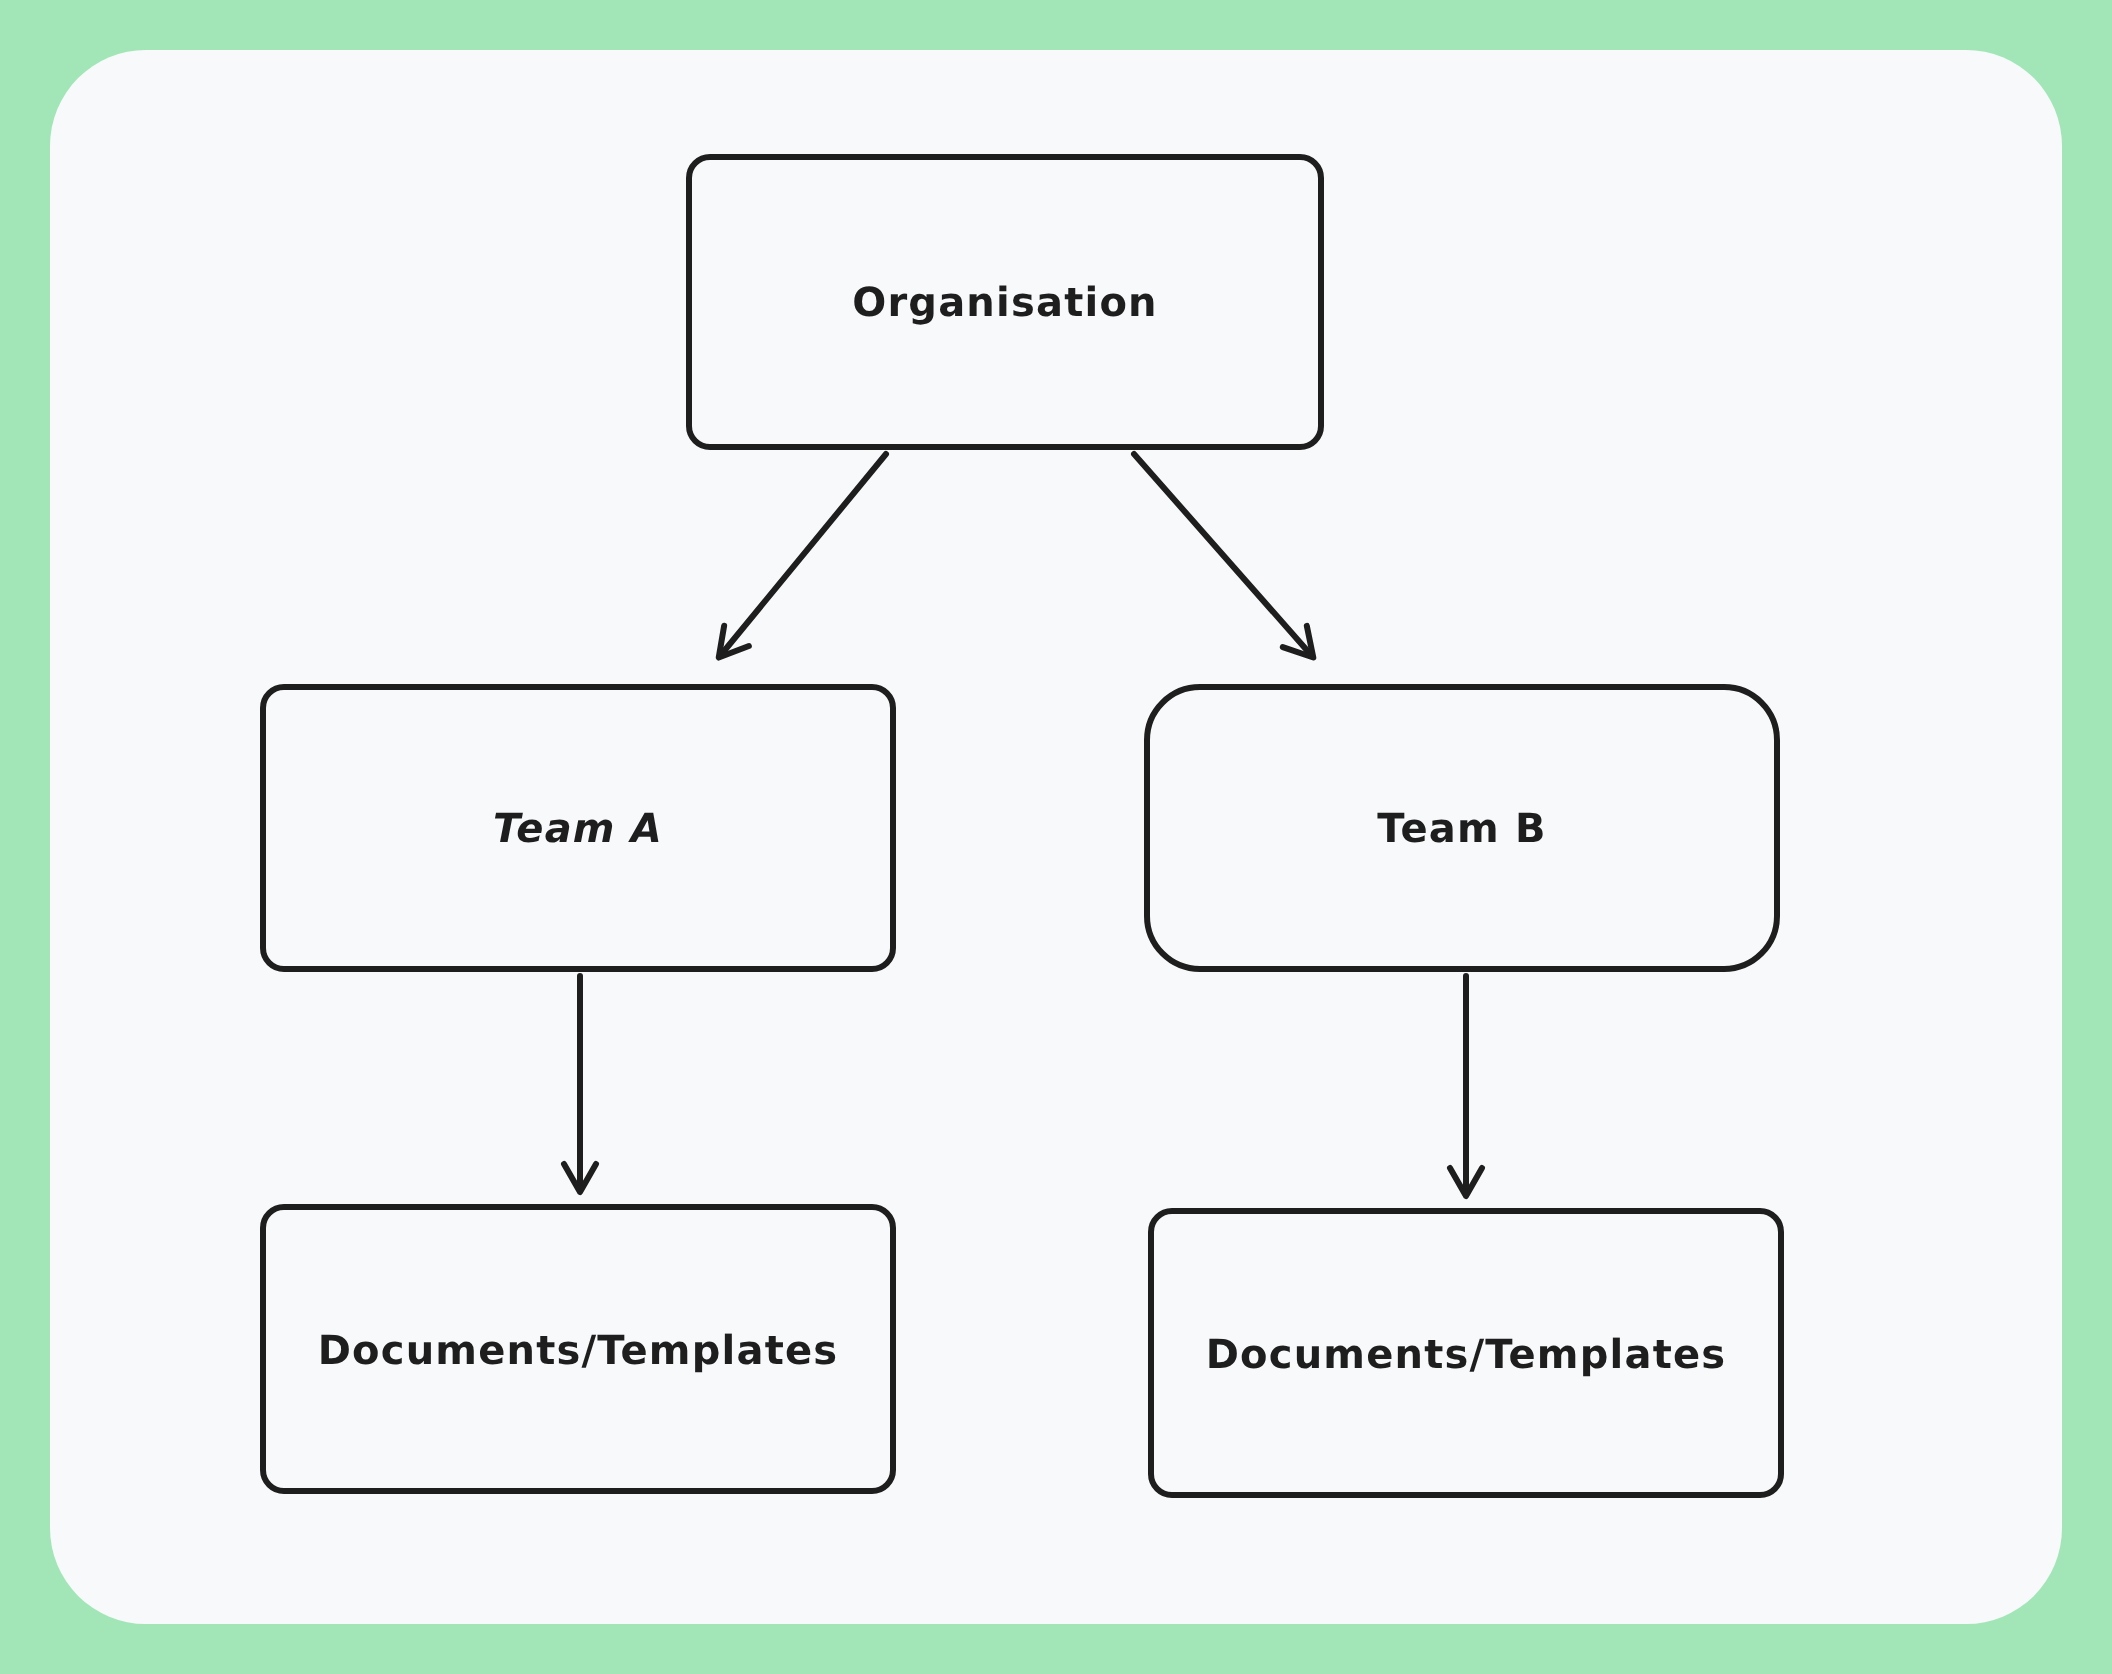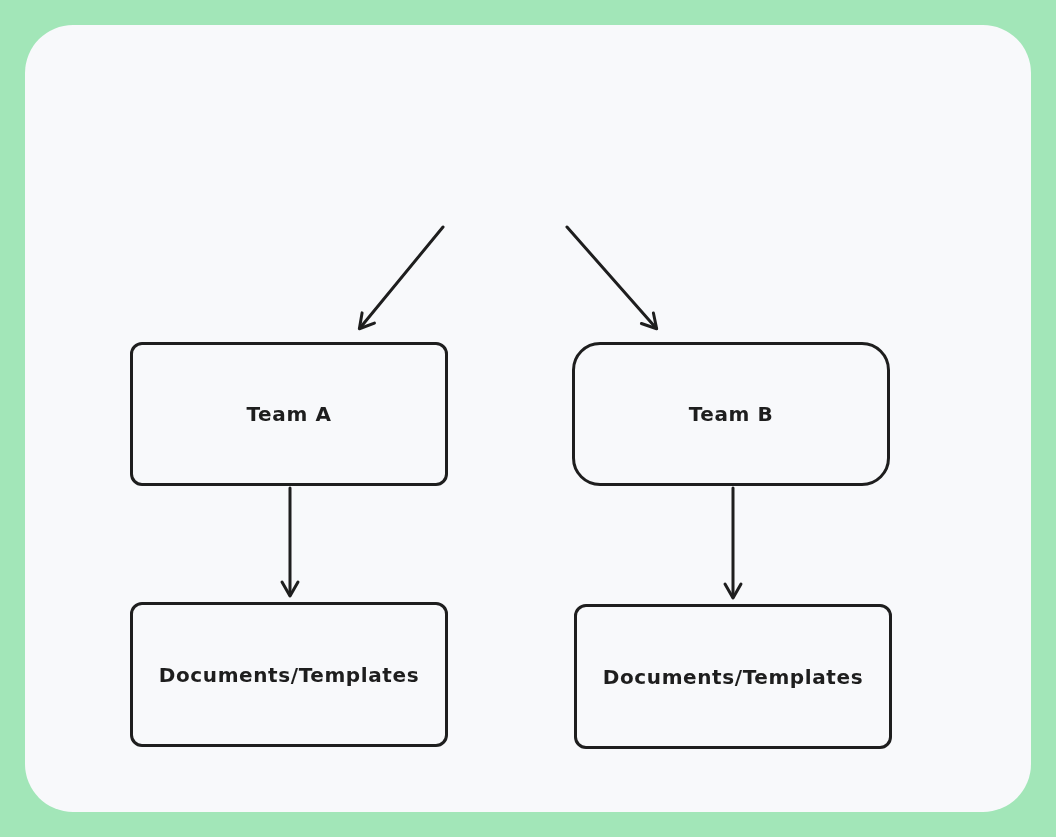--- a/index.html
+++ b/index.html
@@ -48,21 +48,21 @@
     cursor: default;
   }
   .node-label {
     font-size: 20px;
     font-weight: 700;
     letter-spacing: 0.6px;
     color: var(--stroke);
     white-space: nowrap;
   }
   .node-organisation { left: 343px; top: 77px;  width: 319px; height: 148px; }
-  .node-team-a       { left: 130px; top: 342px; width: 318px; height: 144px; }
+  .node-team-a       { left: 130px; top: 342px; width: 318px; height: 144px; font-style: italic; }
   .node-team-b       { left: 572px; top: 342px; width: 318px; height: 144px; }
   .node-docs-a       { left: 130px; top: 602px; width: 318px; height: 145px; }
   .node-docs-b       { left: 574px; top: 604px; width: 318px; height: 145px; }
 </style>
 </head>
 <body>
 
 <div class="frame">
   <div class="canvas">
 
@@ -71,20 +71,23 @@
         <marker id="ah" markerUnits="userSpaceOnUse" markerWidth="26" markerHeight="26" viewBox="0 0 26 26" refX="19" refY="13" orient="auto">
           <path d="M6 5 L20 13 L6 21" fill="none" stroke="#1e1e1e" stroke-width="3" stroke-linecap="round" stroke-linejoin="round"></path>
         </marker>
       </defs>
       <line x1="443" y1="227" x2="360" y2="328" stroke="#1e1e1e" stroke-width="3" stroke-linecap="round" marker-end="url(#ah)"></line>
       <line x1="567" y1="227" x2="656" y2="328" stroke="#1e1e1e" stroke-width="3" stroke-linecap="round" marker-end="url(#ah)"></line>
       <line x1="290" y1="488" x2="290" y2="595" stroke="#1e1e1e" stroke-width="3" stroke-linecap="round" marker-end="url(#ah)"></line>
       <line x1="733" y1="488" x2="733" y2="597" stroke="#1e1e1e" stroke-width="3" stroke-linecap="round" marker-end="url(#ah)"></line>
     </svg>
 
+    <div class="node node-organisation" style="left:318px; top:52px;">
+      <span class="node-label">Organisation</span>
+    </div>
 
     <div class="node node-team-a" style="left:105px; top:317px;">
       <span class="node-label">Team A</span>
     </div>
 
     <div class="node node-team-b" style="left:547px; top:317px;border-radius:28px;">
       <span class="node-label">Team B</span>
     </div>
 
     <div class="node node-docs-a" style="left:105px; top:577px;">

